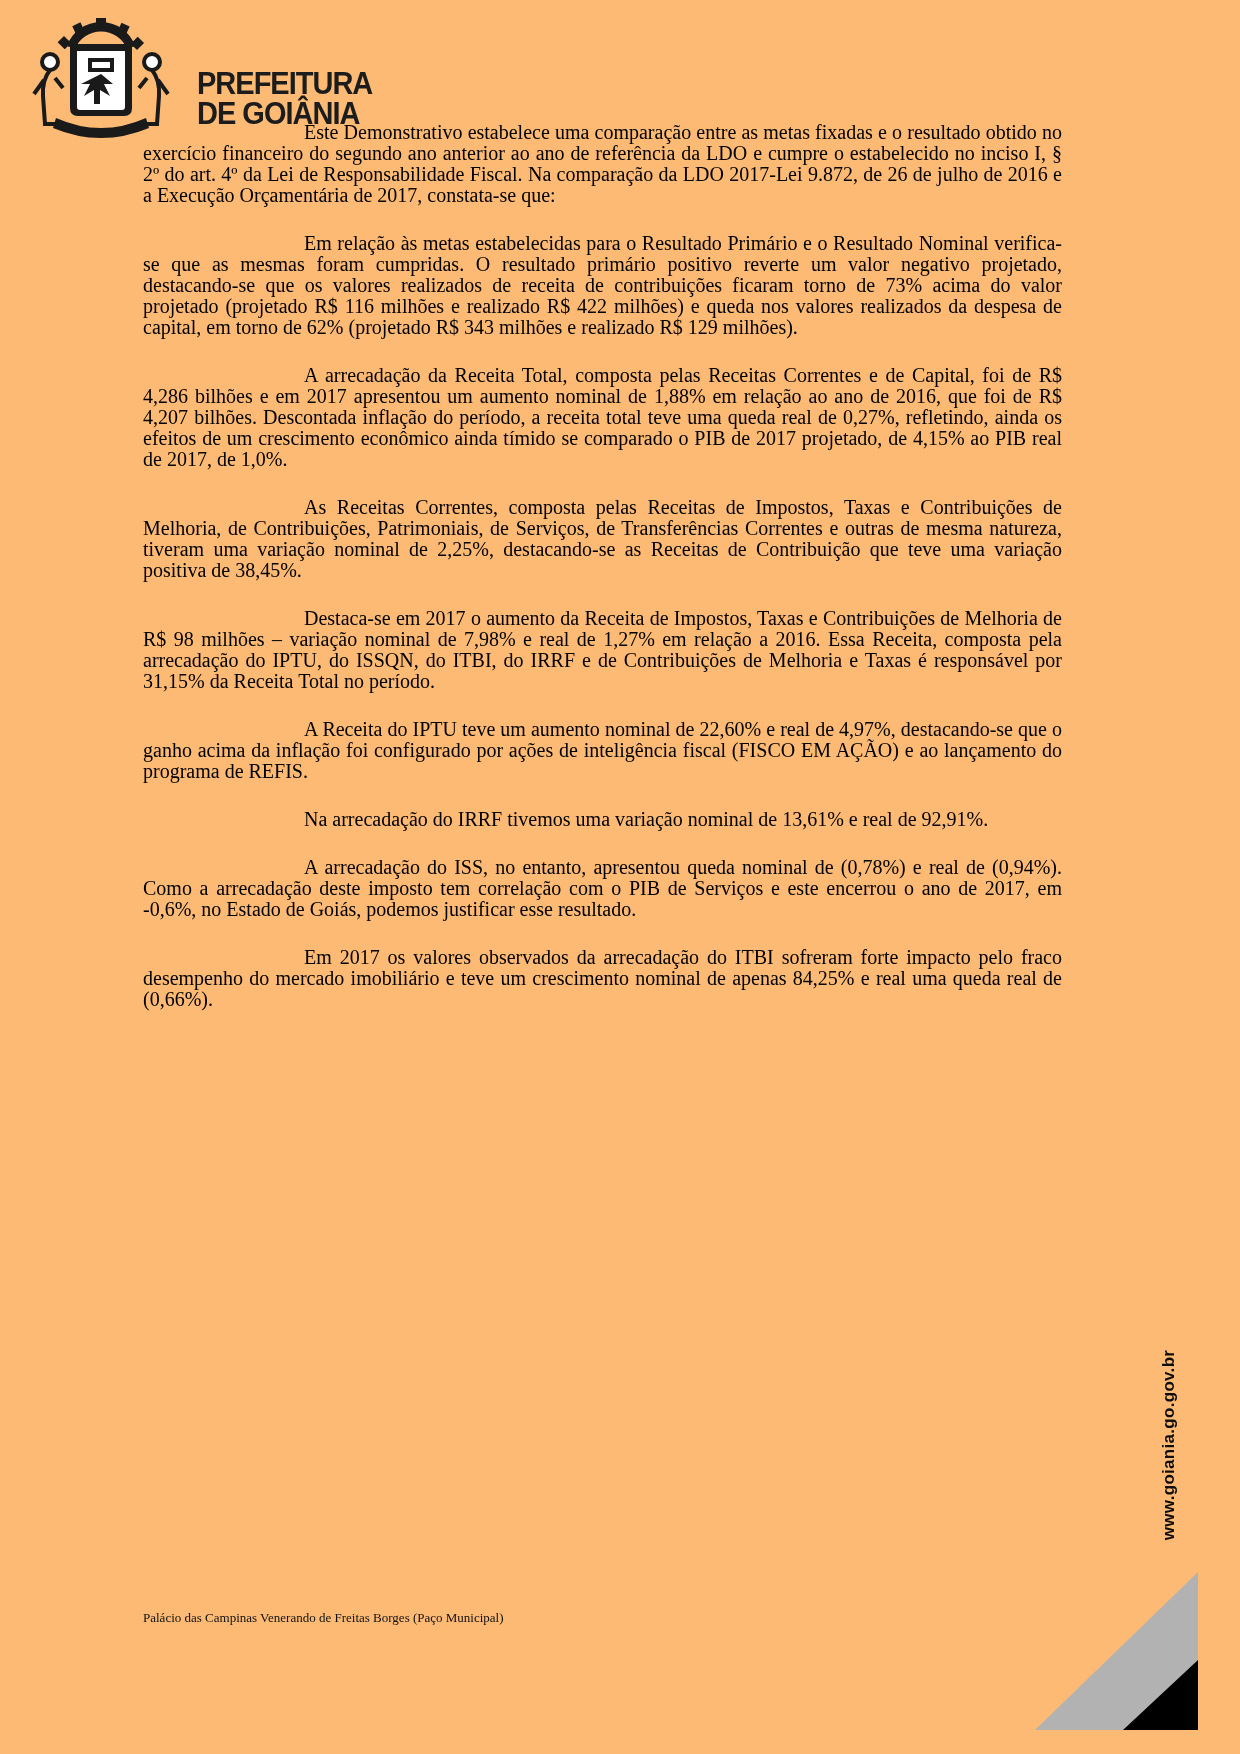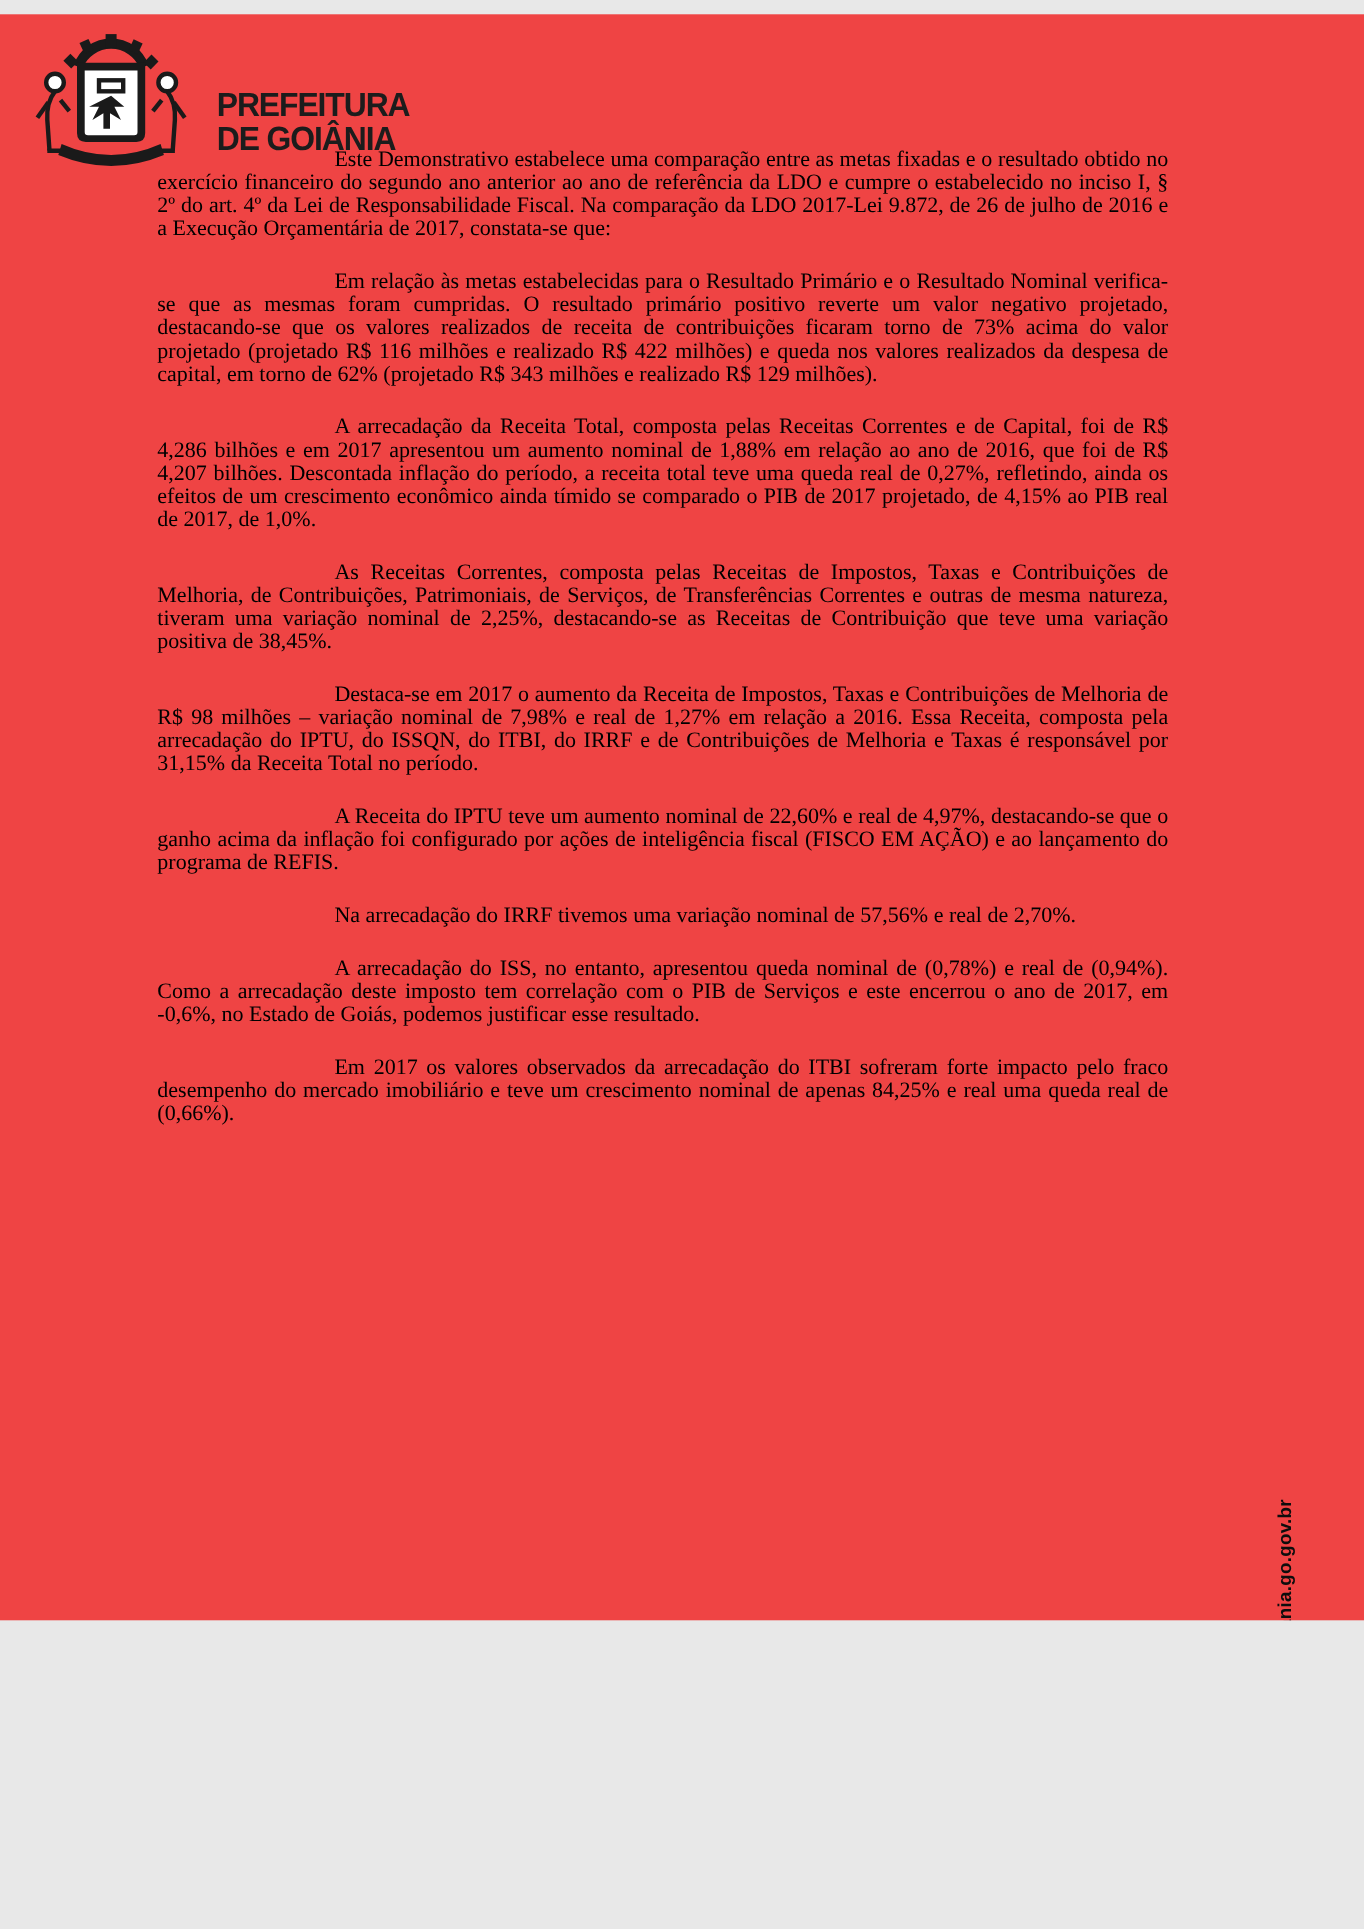--- a/index.html
+++ b/index.html
@@ -1,20 +1,20 @@
 <!DOCTYPE html>
 <html lang="pt"><head>
 <meta charset="utf-8">
 <style>
   html,body{margin:0;padding:0;background:#e8e8e8;}
   .page{
     position:relative;
-    width:1240px;height:1460px;
-    background:#ef4444;
-    margin:13px auto;
+    width:1240px;height:1754px;
+    background:#fdba74;
+    margin:0 auto;
     overflow:hidden;
     font-family:"Liberation Serif", serif;
     color:#000;
   }
   
   .logo-wrap{position:absolute;left:28px;top:12px;width:420px;height:130px;}
   .coat{position:absolute;left:2px;top:2px;}
   .org-name{
     position:absolute;left:169px;top:58px;
     font-family:"Liberation Sans", sans-serif;
@@ -103,21 +103,21 @@
   </div>
 
   <div class="doc-body">
 
   <p>Este Demonstrativo estabelece uma comparação entre as metas fixadas e o resultado obtido no exercício financeiro do segundo ano anterior ao ano de referência da LDO e cumpre o estabelecido no inciso I, § 2º do art. 4º da Lei de Responsabilidade Fiscal. Na comparação da LDO 2017-Lei 9.872, de 26 de julho de 2016 e a Execução Orçamentária de 2017, constata-se que:</p>
       <p>Em relação às metas estabelecidas para o Resultado Primário e o Resultado Nominal verifica-se que as mesmas foram cumpridas. O resultado primário positivo reverte um valor negativo projetado, destacando-se que os valores realizados de receita de contribuições ficaram torno de 73% acima do valor projetado (projetado R$ 116 milhões e realizado R$ 422 milhões) e queda nos valores realizados da despesa de capital, em torno de 62% (projetado R$ 343 milhões e realizado R$ 129 milhões).</p>
       <p>A arrecadação da Receita Total, composta pelas Receitas Correntes e de Capital, foi de R$ 4,286 bilhões e em 2017 apresentou um aumento nominal de 1,88% em relação ao ano de 2016, que foi de R$ 4,207 bilhões. Descontada inflação do período, a receita total teve uma queda real de 0,27%, refletindo, ainda os efeitos de um crescimento econômico ainda tímido se comparado o PIB de 2017 projetado, de 4,15% ao PIB real de 2017, de 1,0%.</p>
       <p>As Receitas Correntes, composta pelas Receitas de Impostos, Taxas e Contribuições de Melhoria, de Contribuições, Patrimoniais, de Serviços, de Transferências Correntes e outras de mesma natureza, tiveram uma variação nominal de 2,25%, destacando-se as Receitas de Contribuição que teve uma variação positiva de 38,45%.</p>
       <p>Destaca-se em 2017 o aumento da Receita de Impostos, Taxas e Contribuições de Melhoria de R$ 98 milhões – variação nominal de 7,98% e real de 1,27% em relação a 2016. Essa Receita, composta pela arrecadação do IPTU, do ISSQN, do ITBI, do IRRF e de Contribuições de Melhoria e Taxas é responsável por 31,15% da Receita Total no período.</p>
       <p>A Receita do IPTU teve um aumento nominal de 22,60% e real de 4,97%, destacando-se que o ganho acima da inflação foi configurado por ações de inteligência fiscal (FISCO EM AÇÃO) e ao lançamento do programa de REFIS.</p>
-      <p>Na arrecadação do IRRF tivemos uma variação nominal de 57,56% e real de 2,70%.</p>
+      <p>Na arrecadação do IRRF tivemos uma variação nominal de 13,61% e real de 92,91%.</p>
       <p>A arrecadação do ISS, no entanto, apresentou queda nominal de (0,78%) e real de (0,94%). Como a arrecadação deste imposto tem correlação com o PIB de Serviços e este encerrou o ano de 2017, em -0,6%, no Estado de Goiás, podemos justificar esse resultado.</p>
       <p>Em 2017 os valores observados da arrecadação do ITBI sofreram forte impacto pelo fraco desempenho do mercado imobiliário e teve um crescimento nominal de apenas 84,25% e real uma queda real de (0,66%).</p>
     </div>
 
   <div class="footer">
     <div>Palácio das Campinas Venerando de Freitas Borges (Paço Municipal)</div>
   </div>
 
   <div class="site-vertical">www.goiania.go.gov.br</div>
 

